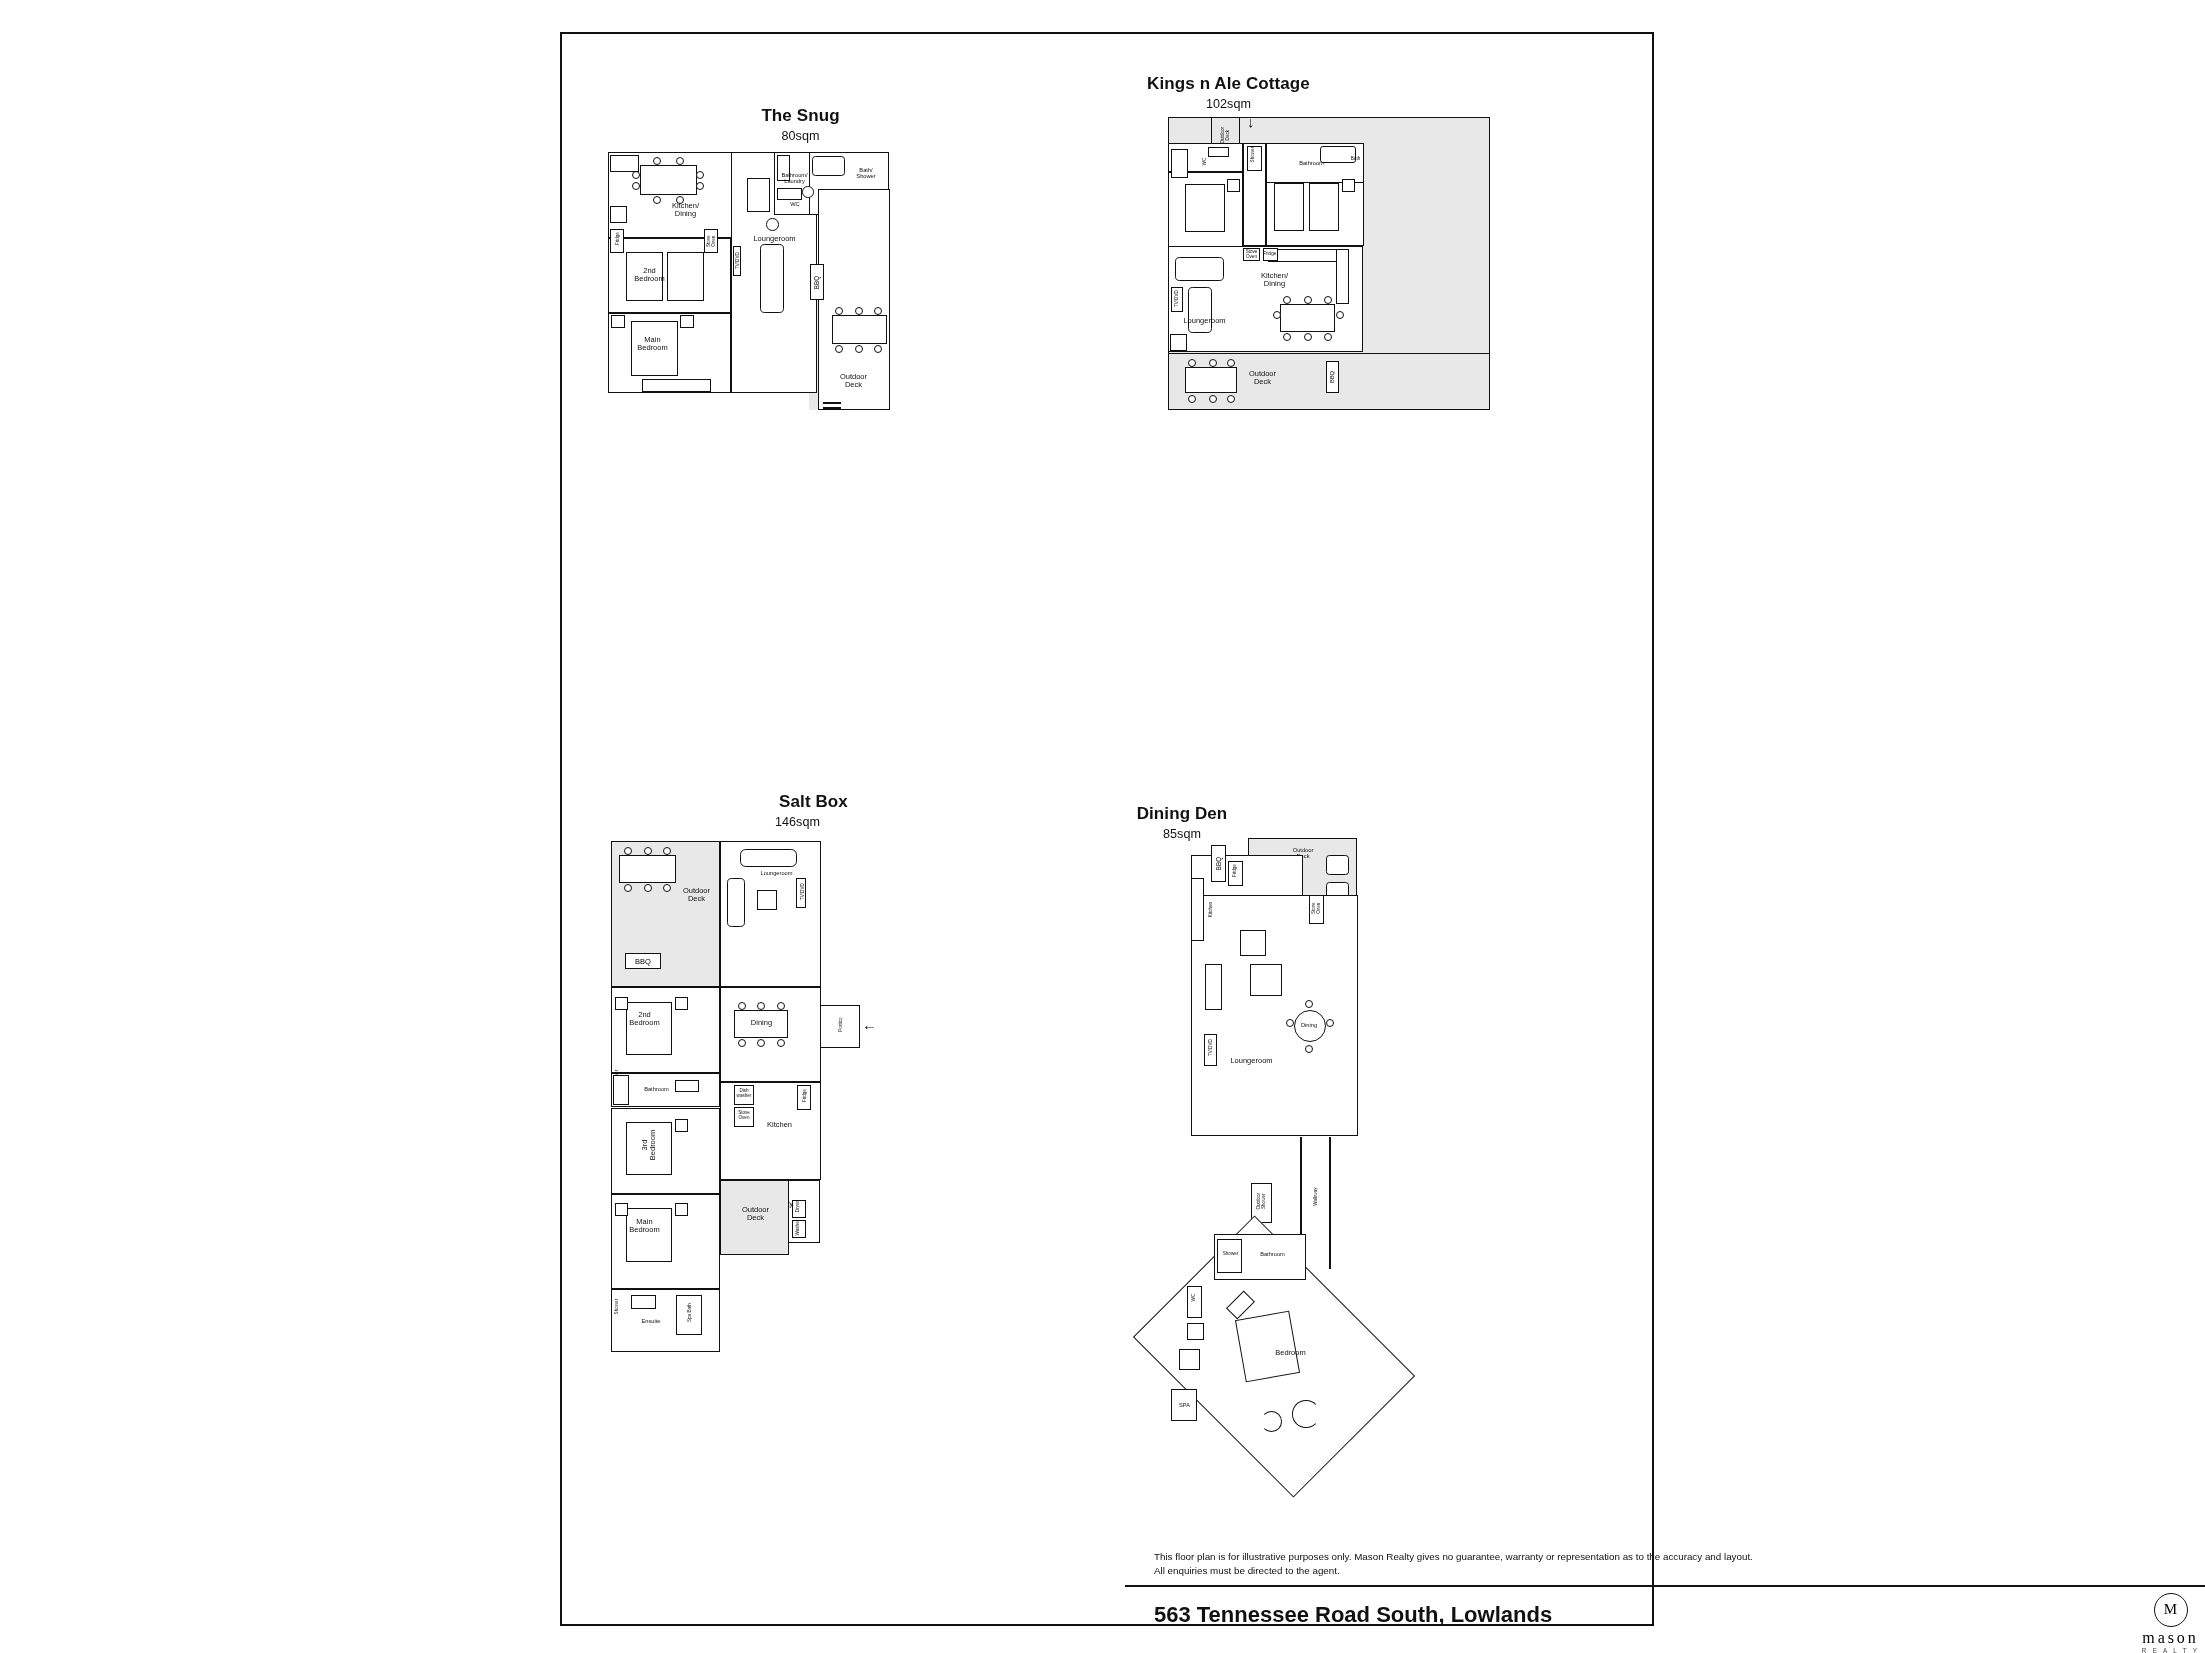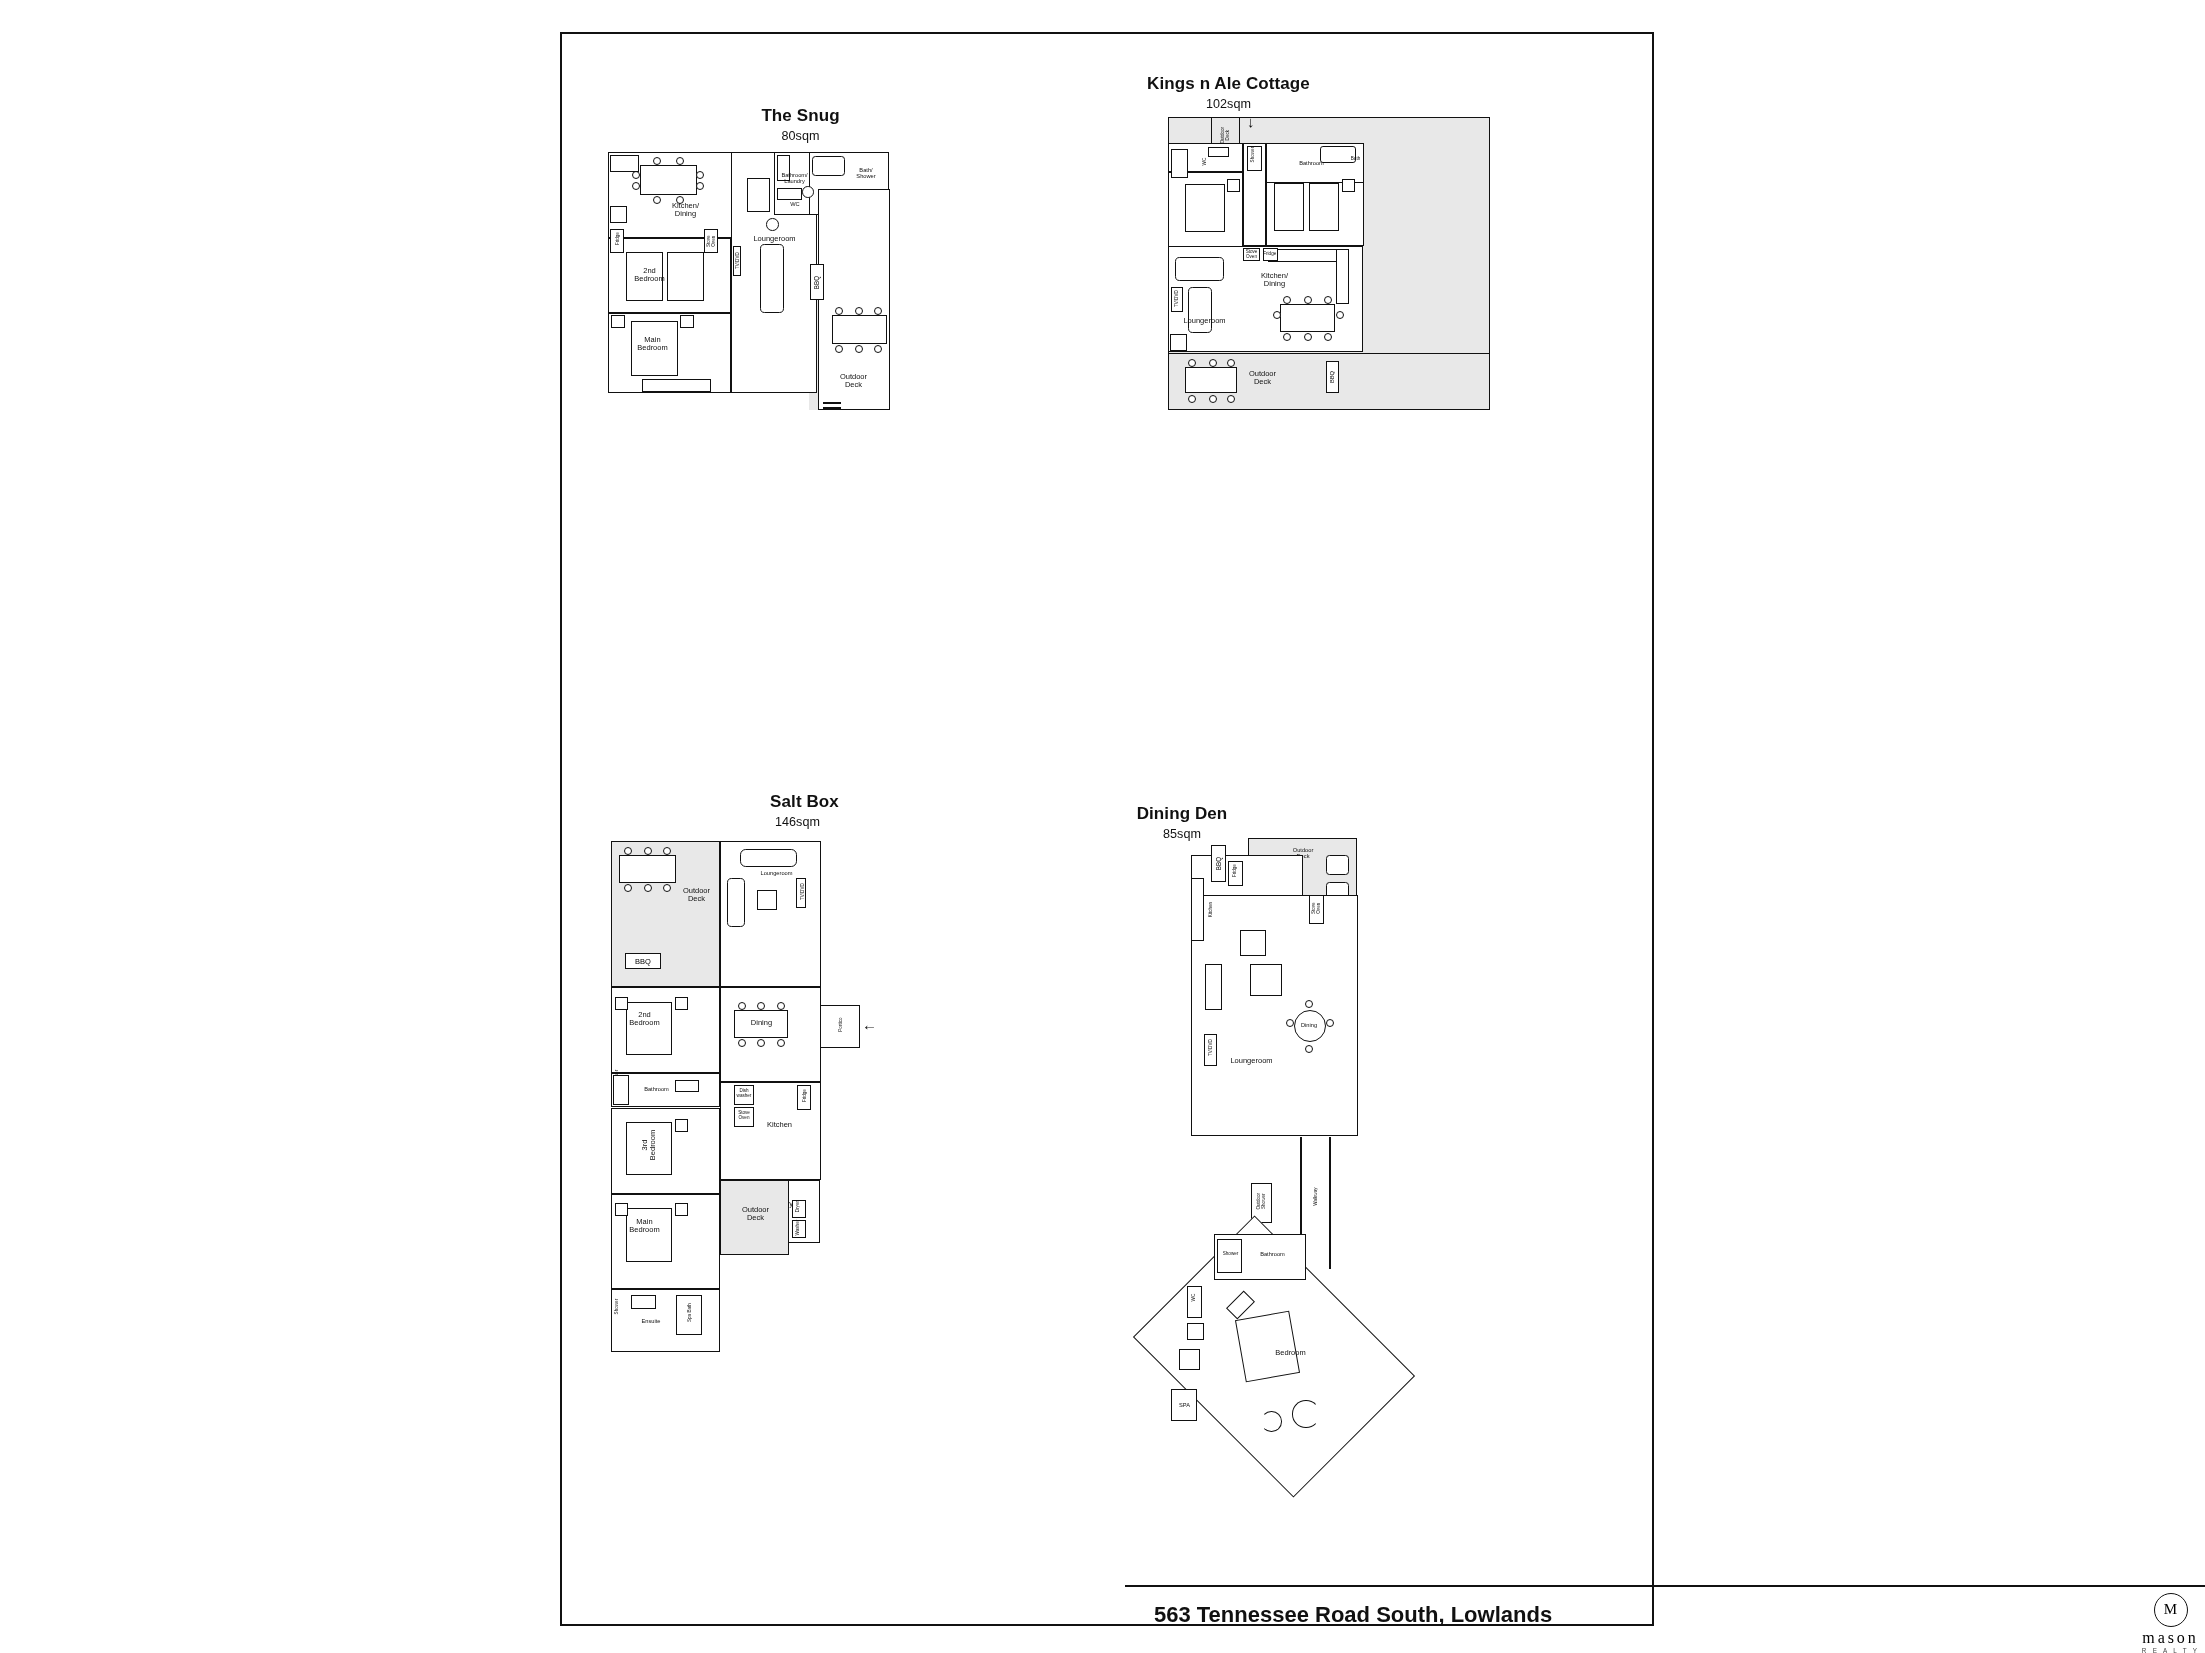--- a/index.html
+++ b/index.html
@@ -328,21 +328,21 @@
       <div class="circle" style="left:647px; top:361px; width:8px; height:8px;"></div>
       <div class="circle" style="left:665px; top:361px; width:8px; height:8px;"></div>
       <div class="lbl" style="left:666px; top:336px; width:69px;">Outdoor
 Deck</div>
       <div class="bbq" style="left:764px; top:327px; width:12.6px; height:32px;">
         <span class="rot90" style="font-size:5.7px;">BBQ</span>
       </div>
     </div>
 
     <div>
-      <div class="plan-title" style="left:122px; top:758px; width:241px;">Salt Box</div>
+      <div class="plan-title" style="left:131px; top:758px; width:241px;">Salt Box</div>
       <div class="plan-sub" style="left:115px; top:781px; width:241px;">146sqm</div>
 
       <div class="shade" style="left:49px; top:807px; width:109px; height:146px;"></div>
       <div class="thin" style="left:57px; top:821px; width:57px; height:27.6px;"></div>
       <div class="circle" style="left:62px; top:813px; width:8px; height:8px;"></div>
       <div class="circle" style="left:82px; top:813px; width:8px; height:8px;"></div>
       <div class="circle" style="left:101px; top:813px; width:8px; height:8px;"></div>
       <div class="circle" style="left:62px; top:850px; width:8px; height:8px;"></div>
       <div class="circle" style="left:82px; top:850px; width:8px; height:8px;"></div>
       <div class="circle" style="left:101px; top:850px; width:8px; height:8px;"></div>
@@ -490,20 +490,24 @@
       <div class="thin" style="left:666px; top:1263px; width:25px; height:16px; transform:rotate(-45deg);"></div>
       <div class="lbl" style="left:697px; top:1315px; width:63px;">Bedroom</div>
       <div class="thin" style="left:617px; top:1315px; width:20.7px; height:20.7px;"></div>
 
       <div class="thin" style="left:609px; top:1355px; width:26.4px; height:32px;"></div>
       <div class="lbl-sm" style="left:608px; top:1368px; width:29px;">SPA</div>
       <div class="circle" style="left:730px; top:1366px; width:27.6px; height:27.6px; border-right-color:transparent;"></div>
       <div class="circle" style="left:699px; top:1377px; width:20.7px; height:20.7px; border-left-color:transparent;"></div>
     </div>
 
+    <div class="disclaimer">
+      <div>This floor plan is for illustrative purposes only. Mason Realty gives no guarantee, warranty or representation as to the accuracy and layout.</div>
+      <div>All enquiries must be directed to the agent.</div>
+    </div>
     <div class="footer-rule"></div>
     <div class="address">563 Tennessee Road South, Lowlands</div>
     <div class="logo-wrap">
       <div class="logo-mark">M</div>
       <div class="logo-name">mason</div>
       <div class="logo-sub">R E A L T Y</div>
     </div>
 
   </div>
 </div>

